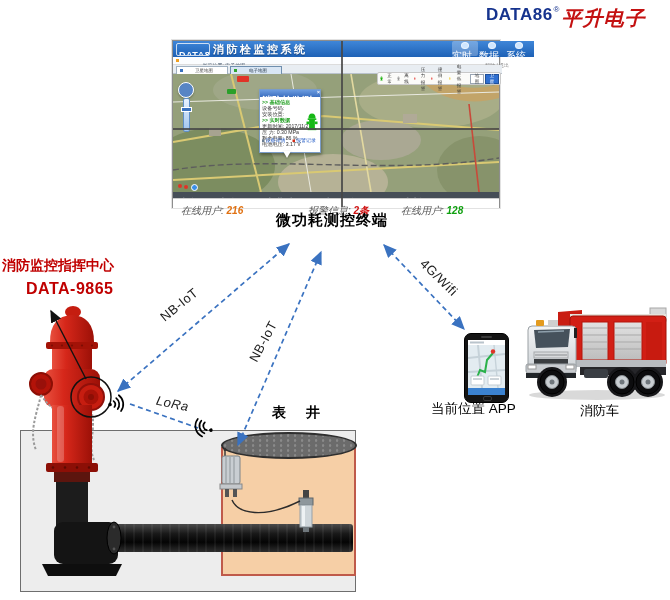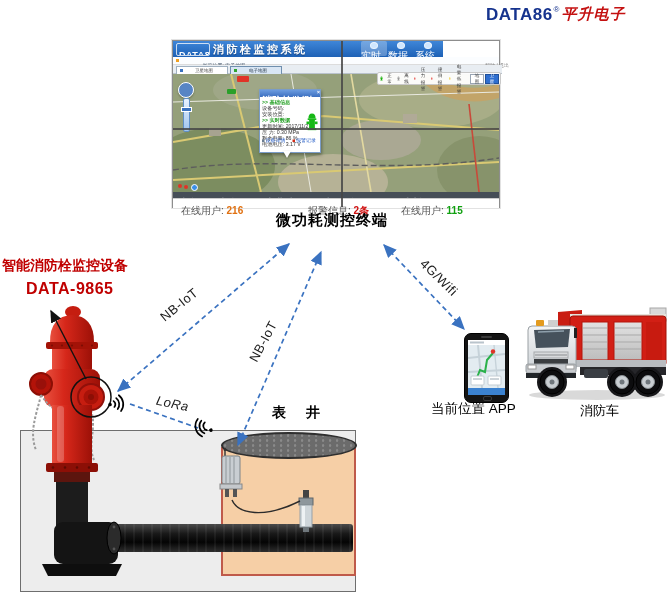--- a/index.html
+++ b/index.html
@@ -7,26 +7,26 @@
          font-family:"Liberation Sans",sans-serif;color:#111;}
   .abs{position:absolute;}
   .lbl{position:absolute;white-space:nowrap;}
   .sc45{transform:scale(.45);} .sc50{transform:scale(.5);}
   .sc55{transform:scale(.55);} .sc60{transform:scale(.6);}
 
   
   .brand{position:absolute;left:486px;top:5px;display:flex;align-items:flex-start;}
   .brand-en{font-size:17px;font-weight:bold;color:#16338e;letter-spacing:.5px;}
   .brand-reg{font-size:8px;color:#16338e;margin:0 2px 0 1px;}
-  .brand-cn{font-size:15px;font-weight:bold;color:#c41111;font-family:Liberation Mono, monospace;font-style:italic;letter-spacing:1px;}
+  .brand-cn{font-size:20px;font-weight:bold;color:#c41111;font-family:Liberation Mono, monospace;font-style:italic;letter-spacing:1px;}
 
   
   .panel{position:absolute;left:172px;top:40px;width:326px;height:166px;border:1px solid #8d8d8d;
          background:#fff;box-shadow:0 0 0 1px #e2e2e2;}
-  .p-head{position:absolute;left:0;top:0;width:270px;height:16px;
+  .p-head{position:absolute;left:0;top:0;width:361px;height:16px;
           background:linear-gradient(#3f86d8,#1d61b6);}
   .p-logo{position:absolute;left:3px;top:2px;width:32px;height:11px;border:1px solid rgba(255,255,255,.75);
           border-radius:2px;overflow:hidden;}
   .p-logo span{font-size:9px;font-weight:bold;color:#fff;letter-spacing:.5px;}
   .p-title{position:absolute;left:40px;top:1px;font-size:11px;font-weight:bold;color:#fff;
            letter-spacing:2.5px;text-shadow:0 1px 1px rgba(0,0,0,.35);}
   .p-nav{position:absolute;right:2px;top:0px;display:flex;gap:1px;height:16px;}
   .p-nav-btn{width:26px;height:15px;display:flex;flex-direction:column;align-items:center;border-radius:2px;}
   .p-nav-btn.on{background:rgba(255,255,255,.28);}
   .p-nav-ico{width:6px;height:6px;border-radius:50%;background:#cfe6ff;border:1px solid #eaf4ff;margin-top:1px;}
@@ -73,21 +73,21 @@
   .popup-tail{position:absolute;left:110px;top:110px;width:0;height:0;border-left:4px solid transparent;
               border-right:4px solid transparent;border-top:7px solid #fff;filter:drop-shadow(0 1px 1px rgba(0,0,0,.3));}
   .pophyd{position:absolute;left:125px;top:62px;}
   
   .chip{position:absolute;border-radius:1px;}
   
   .wallbar{position:absolute;left:0;top:151px;width:326px;height:6px;background:rgba(18,28,40,.78);overflow:hidden;}
   .wallbar span{font-size:10px;color:#e8f0f8;}
   .statusbar{position:absolute;left:0;top:157px;width:326px;height:9px;background:#fff;border-top:1px solid #ccc;}
   .st-item{position:absolute;top:1px;height:8px;overflow:visible;}
-  .st-item span{font-size:10px;}
+  .st-item span{font-size:10px;font-style:italic;}
   .st-l{color:#555;} .v-or{color:#e07010;font-weight:bold;} .v-rd{color:#d01010;font-weight:bold;} .v-gn{color:#10a010;font-weight:bold;}
 
   
   .cap-center{left:276px;top:211px;font-size:15px;font-weight:bold;letter-spacing:1px;color:#000;}
   .cap-dev{left:2px;top:257px;font-size:14px;font-weight:bold;color:#c00000;}
   .cap-model{left:26px;top:280px;font-size:16px;font-weight:bold;color:#c00000;letter-spacing:.5px;}
   .cap-well{left:264px;top:404px;font-size:14px;font-weight:bold;letter-spacing:8px;color:#000;margin-left:8px;}
   .cap-term{left:243px;top:459px;font-size:12px;font-weight:600;color:#000;}
   .cap-term-model{left:245px;top:477px;font-size:15px;font-weight:bold;font-family:"Liberation Serif",serif;color:#000;}
   .cap-press{left:239px;top:502px;font-size:12px;font-weight:600;color:#000;}
@@ -290,29 +290,29 @@
         </svg>
     </div>
     <div class="popup-tail"></div>
 
     <div class="wallbar">
       <span class="sc50" style="margin:1px 0 0 4px;">消防栓在线监测 | 压力曲线 | 报警查询 | 设备管理 | 系统设置</span>
     </div>
     <div class="statusbar">
       <div class="st-item" style="left:8px;"><span class="sc60"><span class="st-l">在线用户:</span> <span class="v-or">216</span></span></div>
       <div class="st-item" style="left:135px;"><span class="sc60"><span class="st-l">报警信息:</span> <span class="v-rd">2条</span></span></div>
-      <div class="st-item" style="left:228px;"><span class="sc60"><span class="st-l">在线用户:</span> <span class="v-gn">115</span></span></div>
+      <div class="st-item" style="left:228px;"><span class="sc60"><span class="st-l">在线用户:</span> <span class="v-gn">128</span></span></div>
     </div>
 
     <div class="bezel-v"></div>
     <div class="bezel-h"></div>
   </div>
 
   <div class="lbl cap-center">微功耗测控终端</div>
-  <div class="lbl cap-dev">智能消防栓监控设备</div>
+  <div class="lbl cap-dev">消防监控指挥中心</div>
   <div class="lbl cap-model">DATA-9865</div>
   <div class="lbl cap-well">表 井</div>
   <div class="lbl cap-term">微功耗测控终端</div>
   <div class="lbl cap-term-model">DATA-6220</div>
   <div class="lbl cap-press">压力变送器</div>
   <div class="lbl cap-pipe">消防给水管网</div>
   <div class="lbl cap-phone">当前位置 APP</div>
   <div class="lbl cap-truck">消防车</div>
 
   <div class="lbl net-lbl" style="left:157px;top:297px;transform:rotate(-39deg);">NB-IoT</div>

